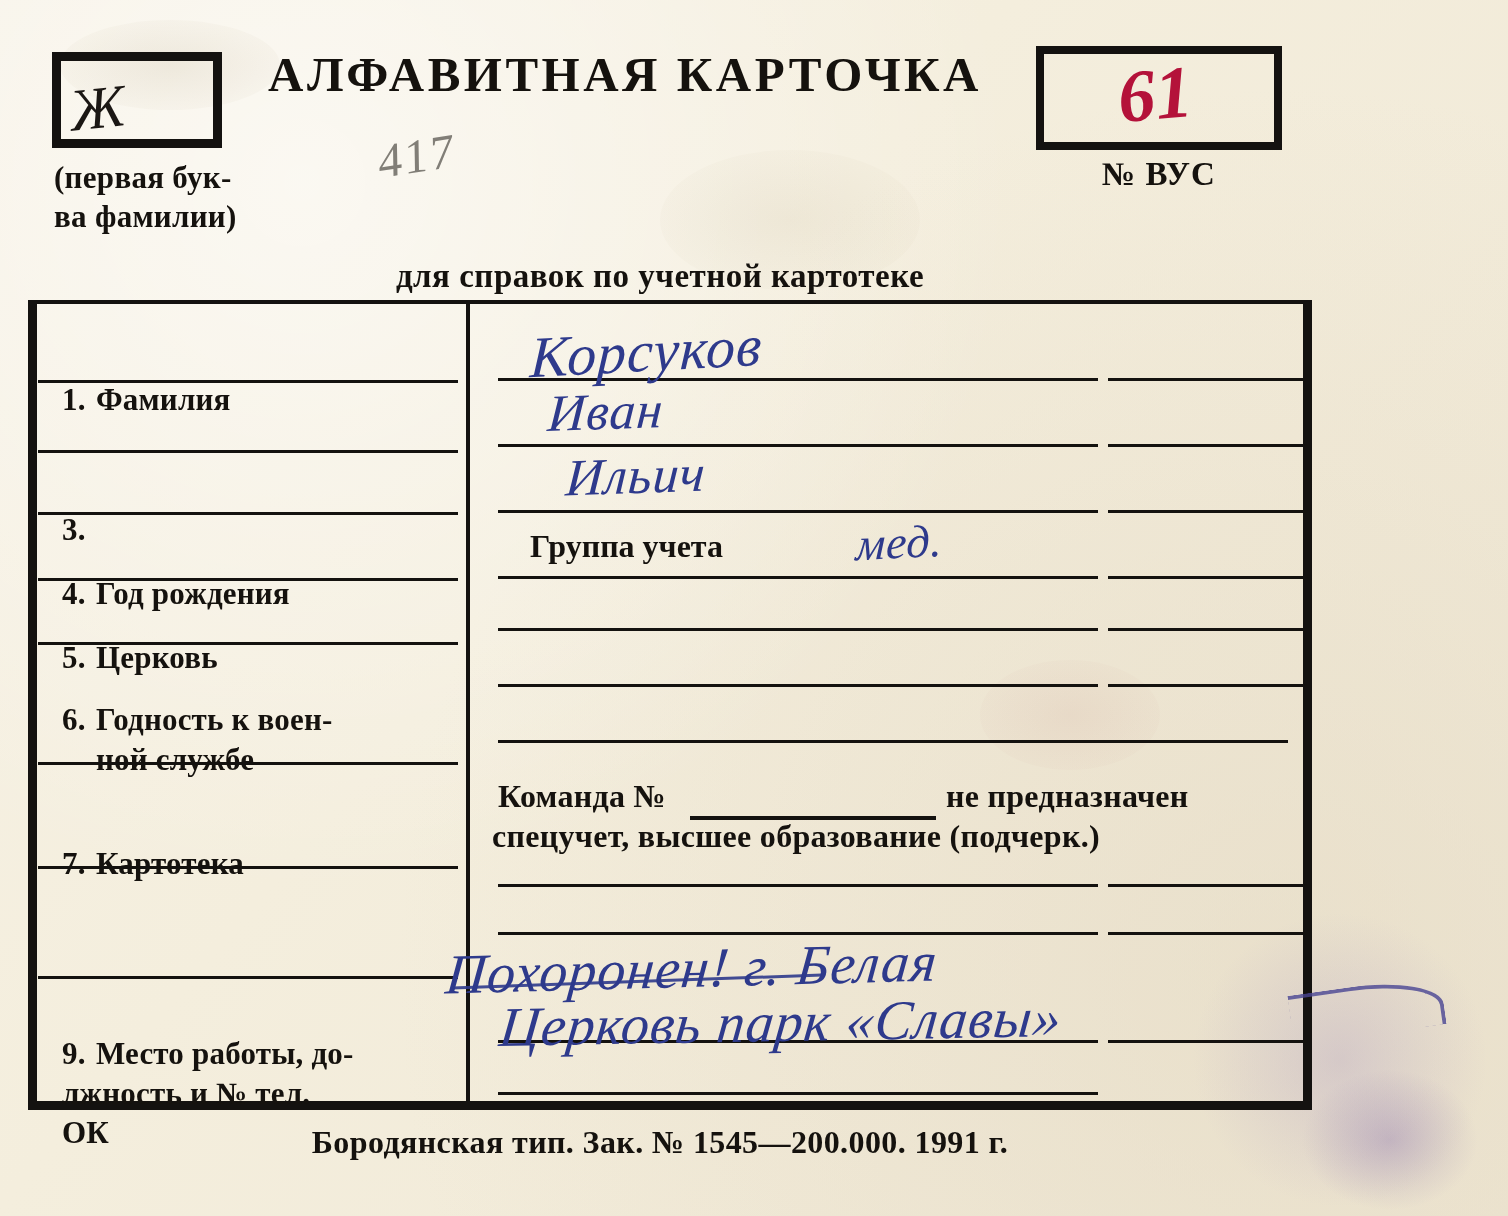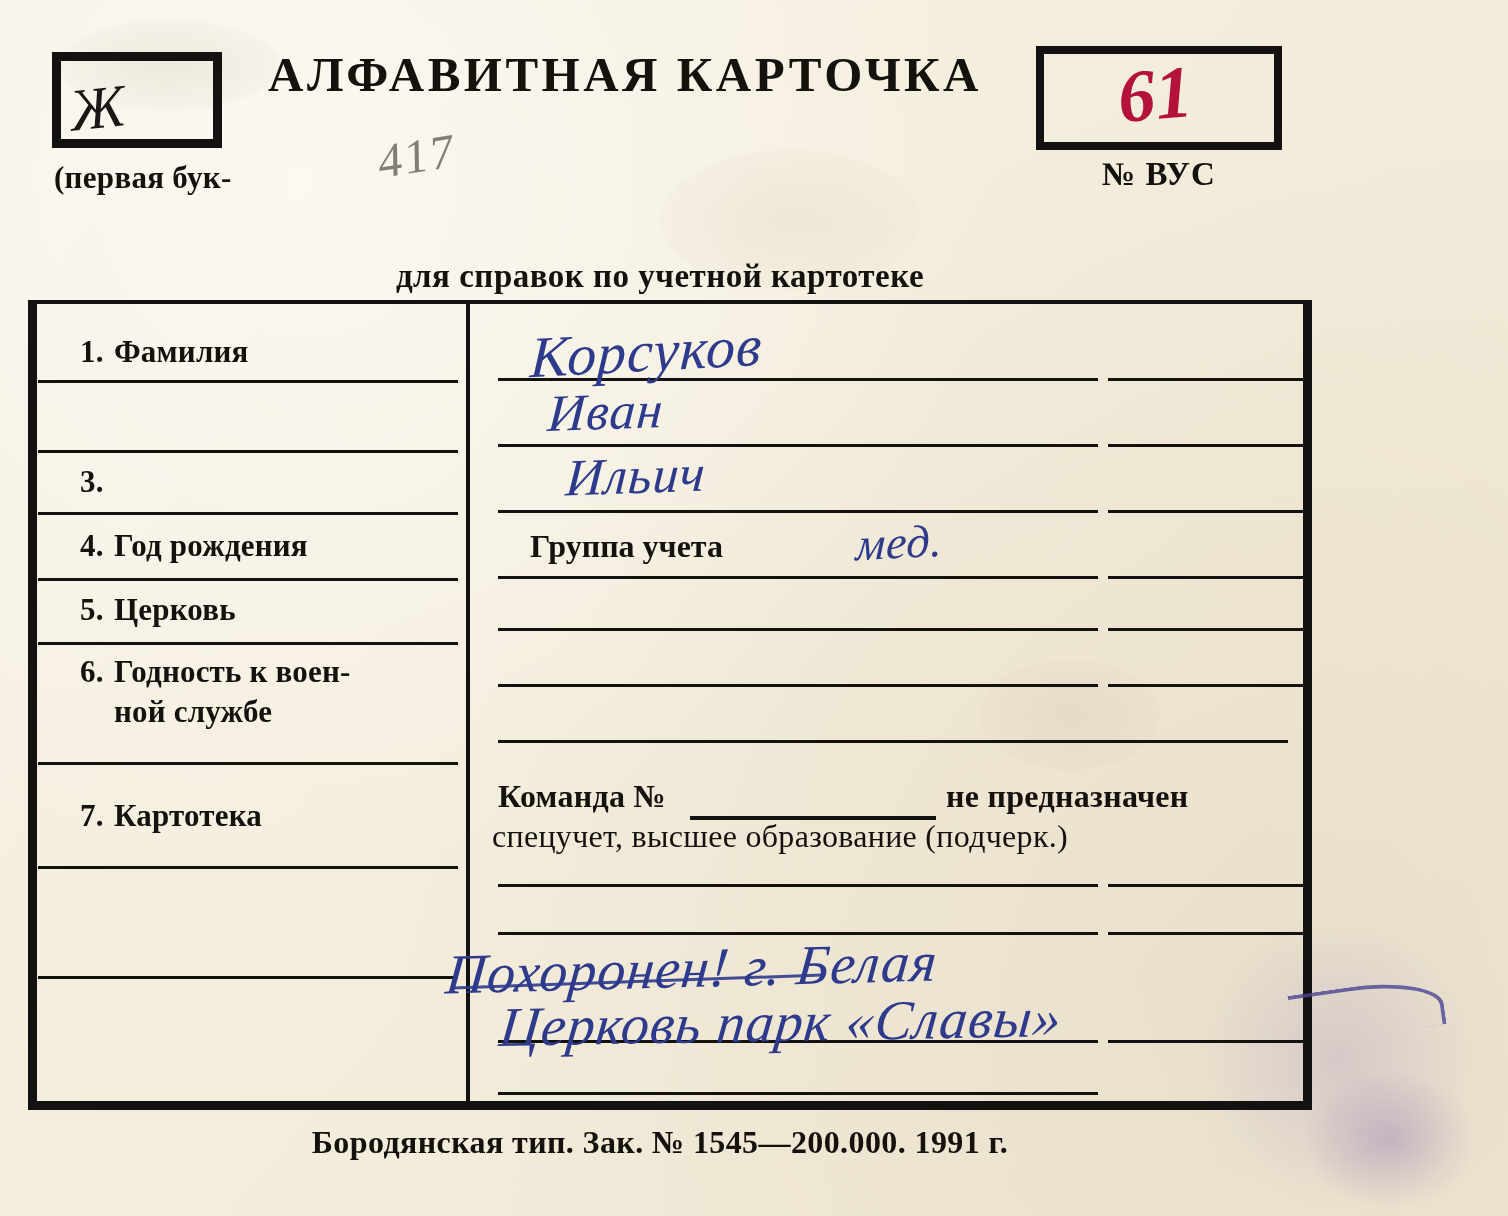--- a/index.html
+++ b/index.html
@@ -164,25 +164,26 @@
   .row-line {
     position: absolute;
     left: 38px;
     width: 420px;
     height: 3px;
     background: #14120f;
   }
 
   .row-label {
     position: absolute;
-    left: 80px;
+    left: 62px;
     font-size: 31px;
     font-weight: 700;
     line-height: 1.28;
     letter-spacing: 0.2px;
+    margin-top: 48px;
   }
   .row-label .num {
     display: inline-block;
     min-width: 34px;
   }
 
   
   .rule {
     position: absolute;
     height: 3px;
@@ -242,21 +243,21 @@
     top: 816px;
     width: 246px;
     height: 4px;
     background: #14120f;
   }
   .cmd-line2 {
     position: absolute;
     left: 492px;
     top: 818px;
     font-size: 32px;
-    font-weight: 400;
+    font-weight: 700;
     letter-spacing: 0.3px;
   }
   .group-label {
     position: absolute;
     left: 530px;
     top: 528px;
     font-size: 32px;
     font-weight: 700;
   }
 
@@ -279,20 +280,21 @@
   <div class="stain stain-a"></div>
   <div class="stain stain-b"></div>
   <div class="stain stain-e"></div>
   <div class="stain stain-c"></div>
   <div class="stain stain-d"></div>
 
   <div class="letter-box"></div>
   <div class="letter-glyph">Ж</div>
   <div class="letter-caption">
     <div>(первая бук-</div>
+    <div>ва фамилии)</div>
   </div>
 
   <div class="main-title">АЛФАВИТНАЯ КАРТОЧКА</div>
   <div class="hand-417">417</div>
 
   <div class="vus-box"></div>
   <div class="vus-number">61</div>
   <div class="vus-label">№ ВУС</div>
 
   <div class="subtitle">для справок по учетной картотеке</div>
@@ -328,20 +330,25 @@
   </div>
   <div class="row-line" style="top:762px;"></div>
 
   <div class="row-label" style="top:796px;">
     <span class="num">7.</span><span>Картотека</span>
   </div>
   <div class="row-line" style="top:866px;"></div>
 
   <div class="row-line" style="top:976px;"></div>
 
+  <div class="row-label" style="top:986px; width:410px;">
+    <span class="num">9.</span><span>Место работы, до-</span>
+    <div>лжность и № тел.</div>
+    <div>ОК</div>
+  </div>
 
   <div class="rule" style="left:498px; top:378px; width:600px;"></div>
   <div class="rule" style="left:1108px; top:378px; width:200px;"></div>
   <div class="rule" style="left:498px; top:444px; width:600px;"></div>
   <div class="rule" style="left:1108px; top:444px; width:200px;"></div>
   <div class="rule" style="left:498px; top:510px; width:600px;"></div>
   <div class="rule" style="left:1108px; top:510px; width:200px;"></div>
   <div class="rule" style="left:498px; top:576px; width:600px;"></div>
   <div class="rule" style="left:1108px; top:576px; width:200px;"></div>
   <div class="rule" style="left:498px; top:628px; width:600px;"></div>

